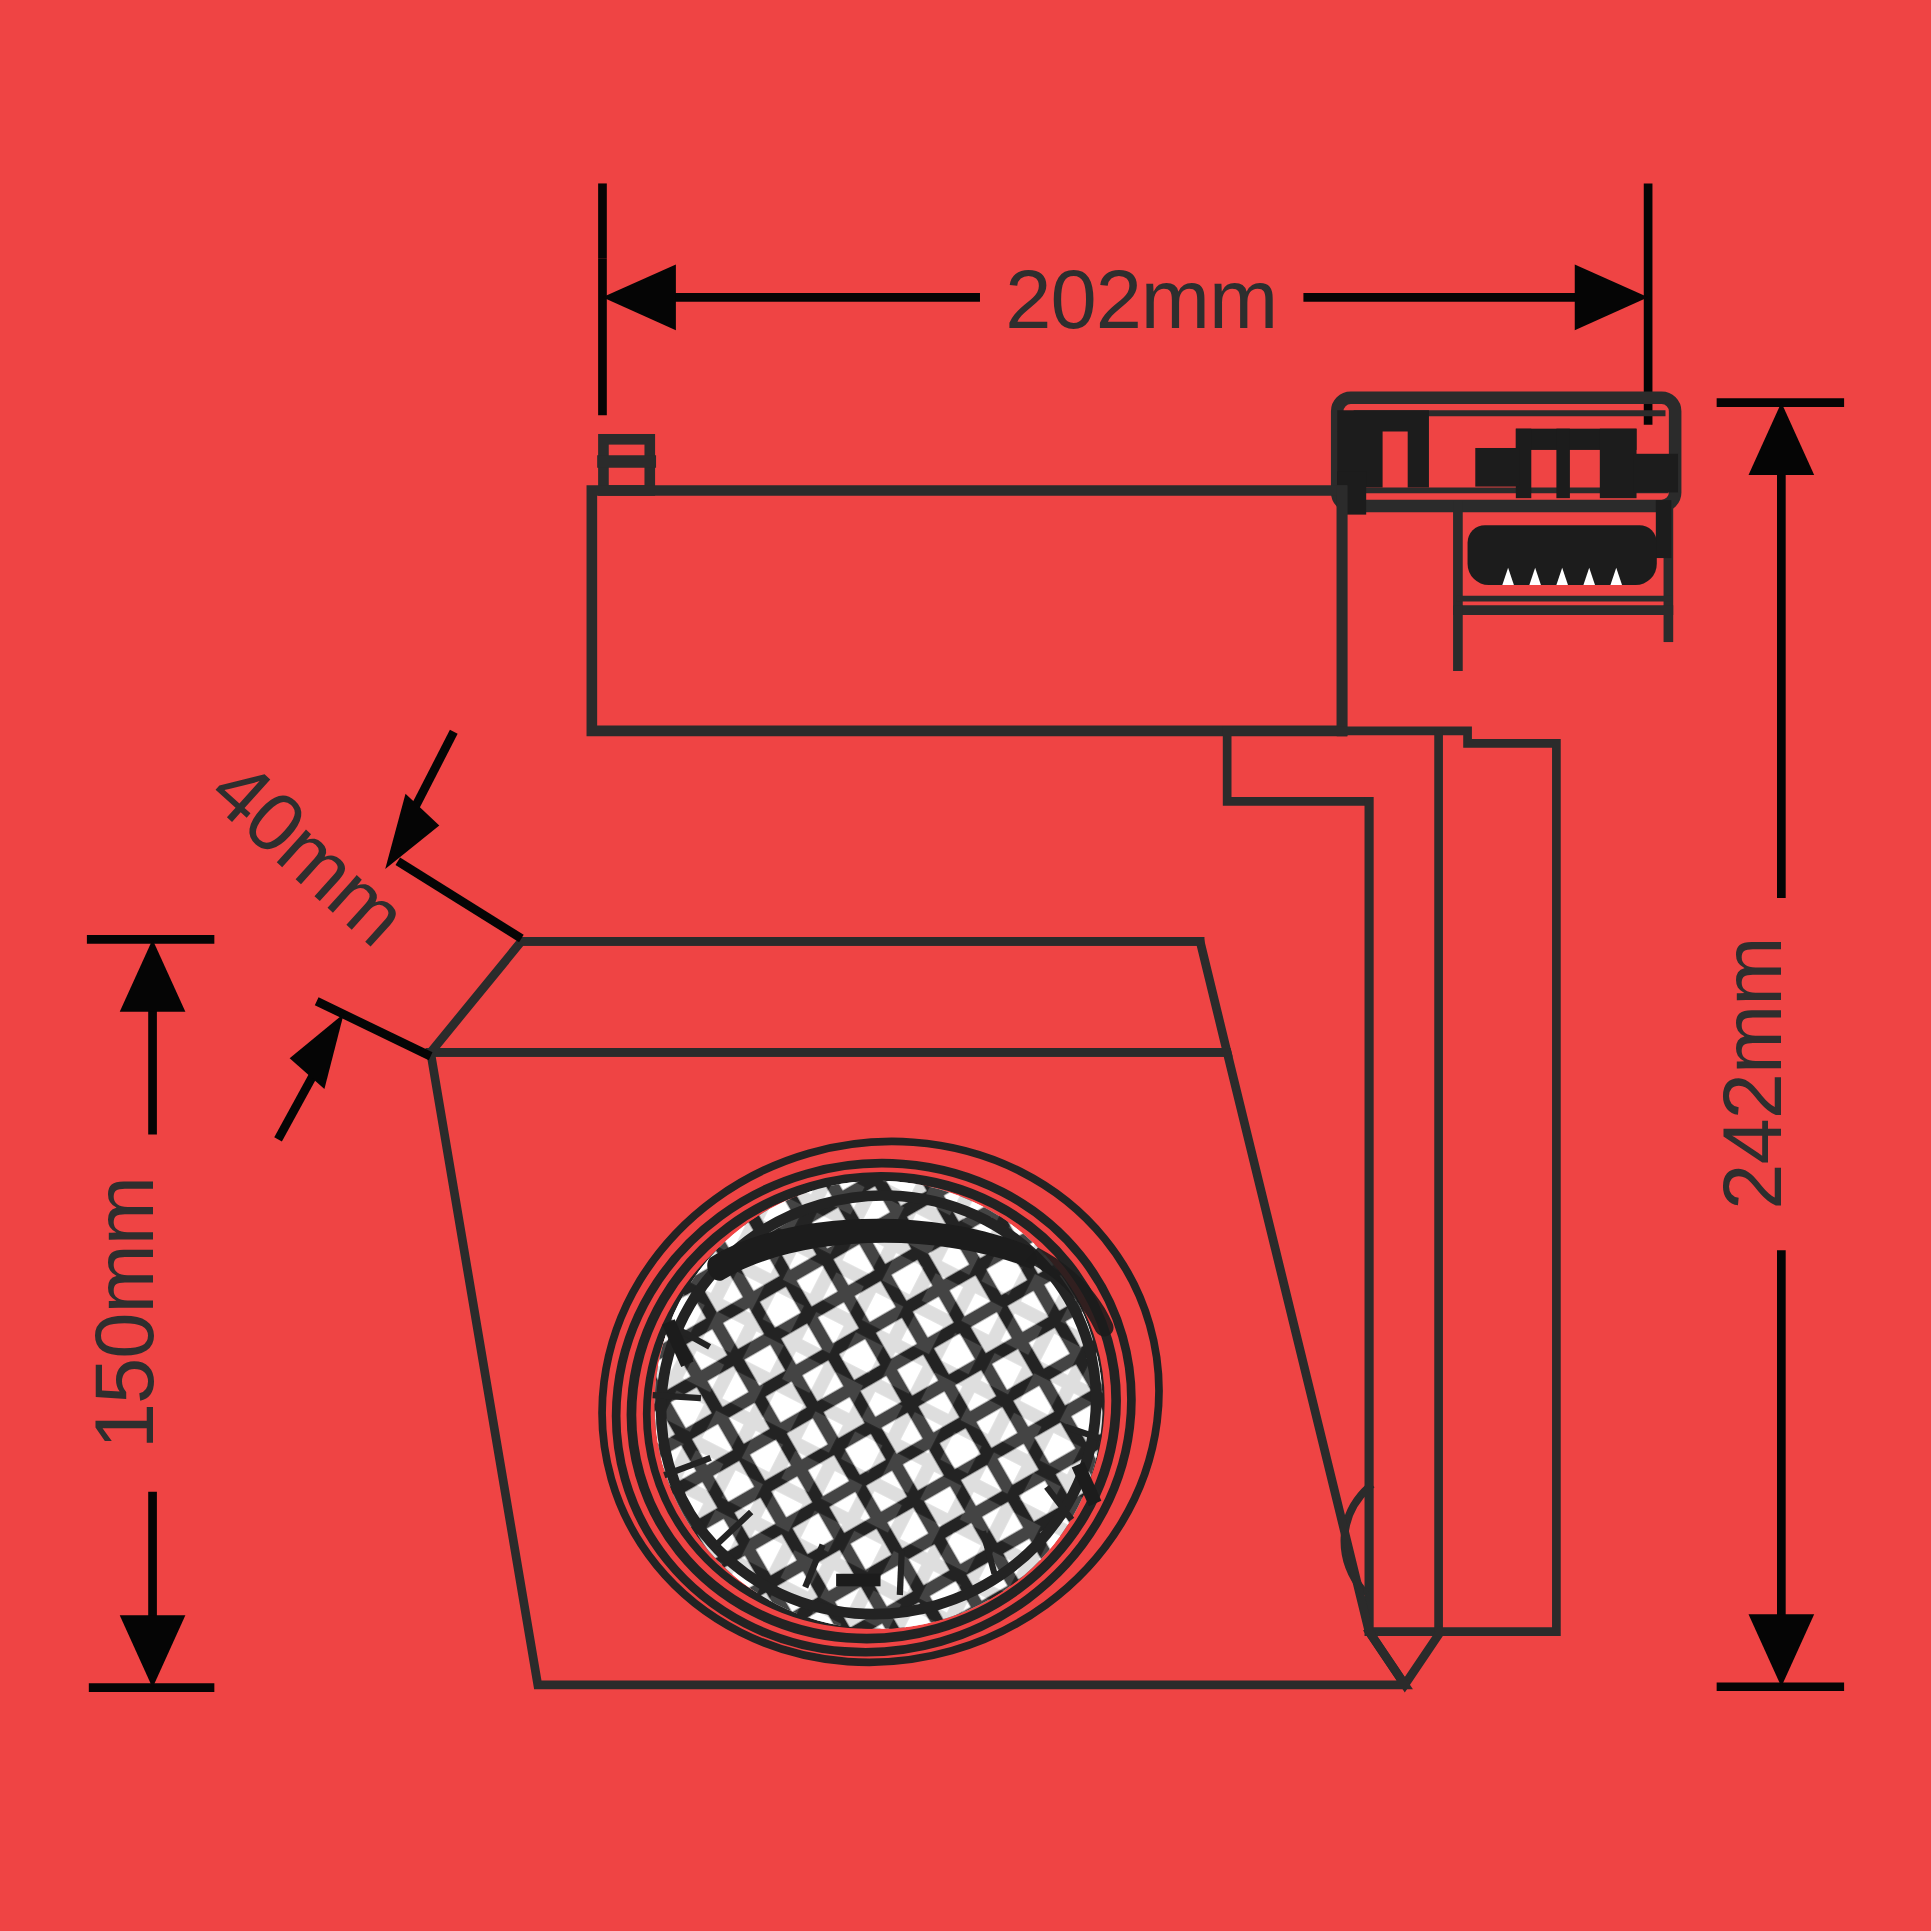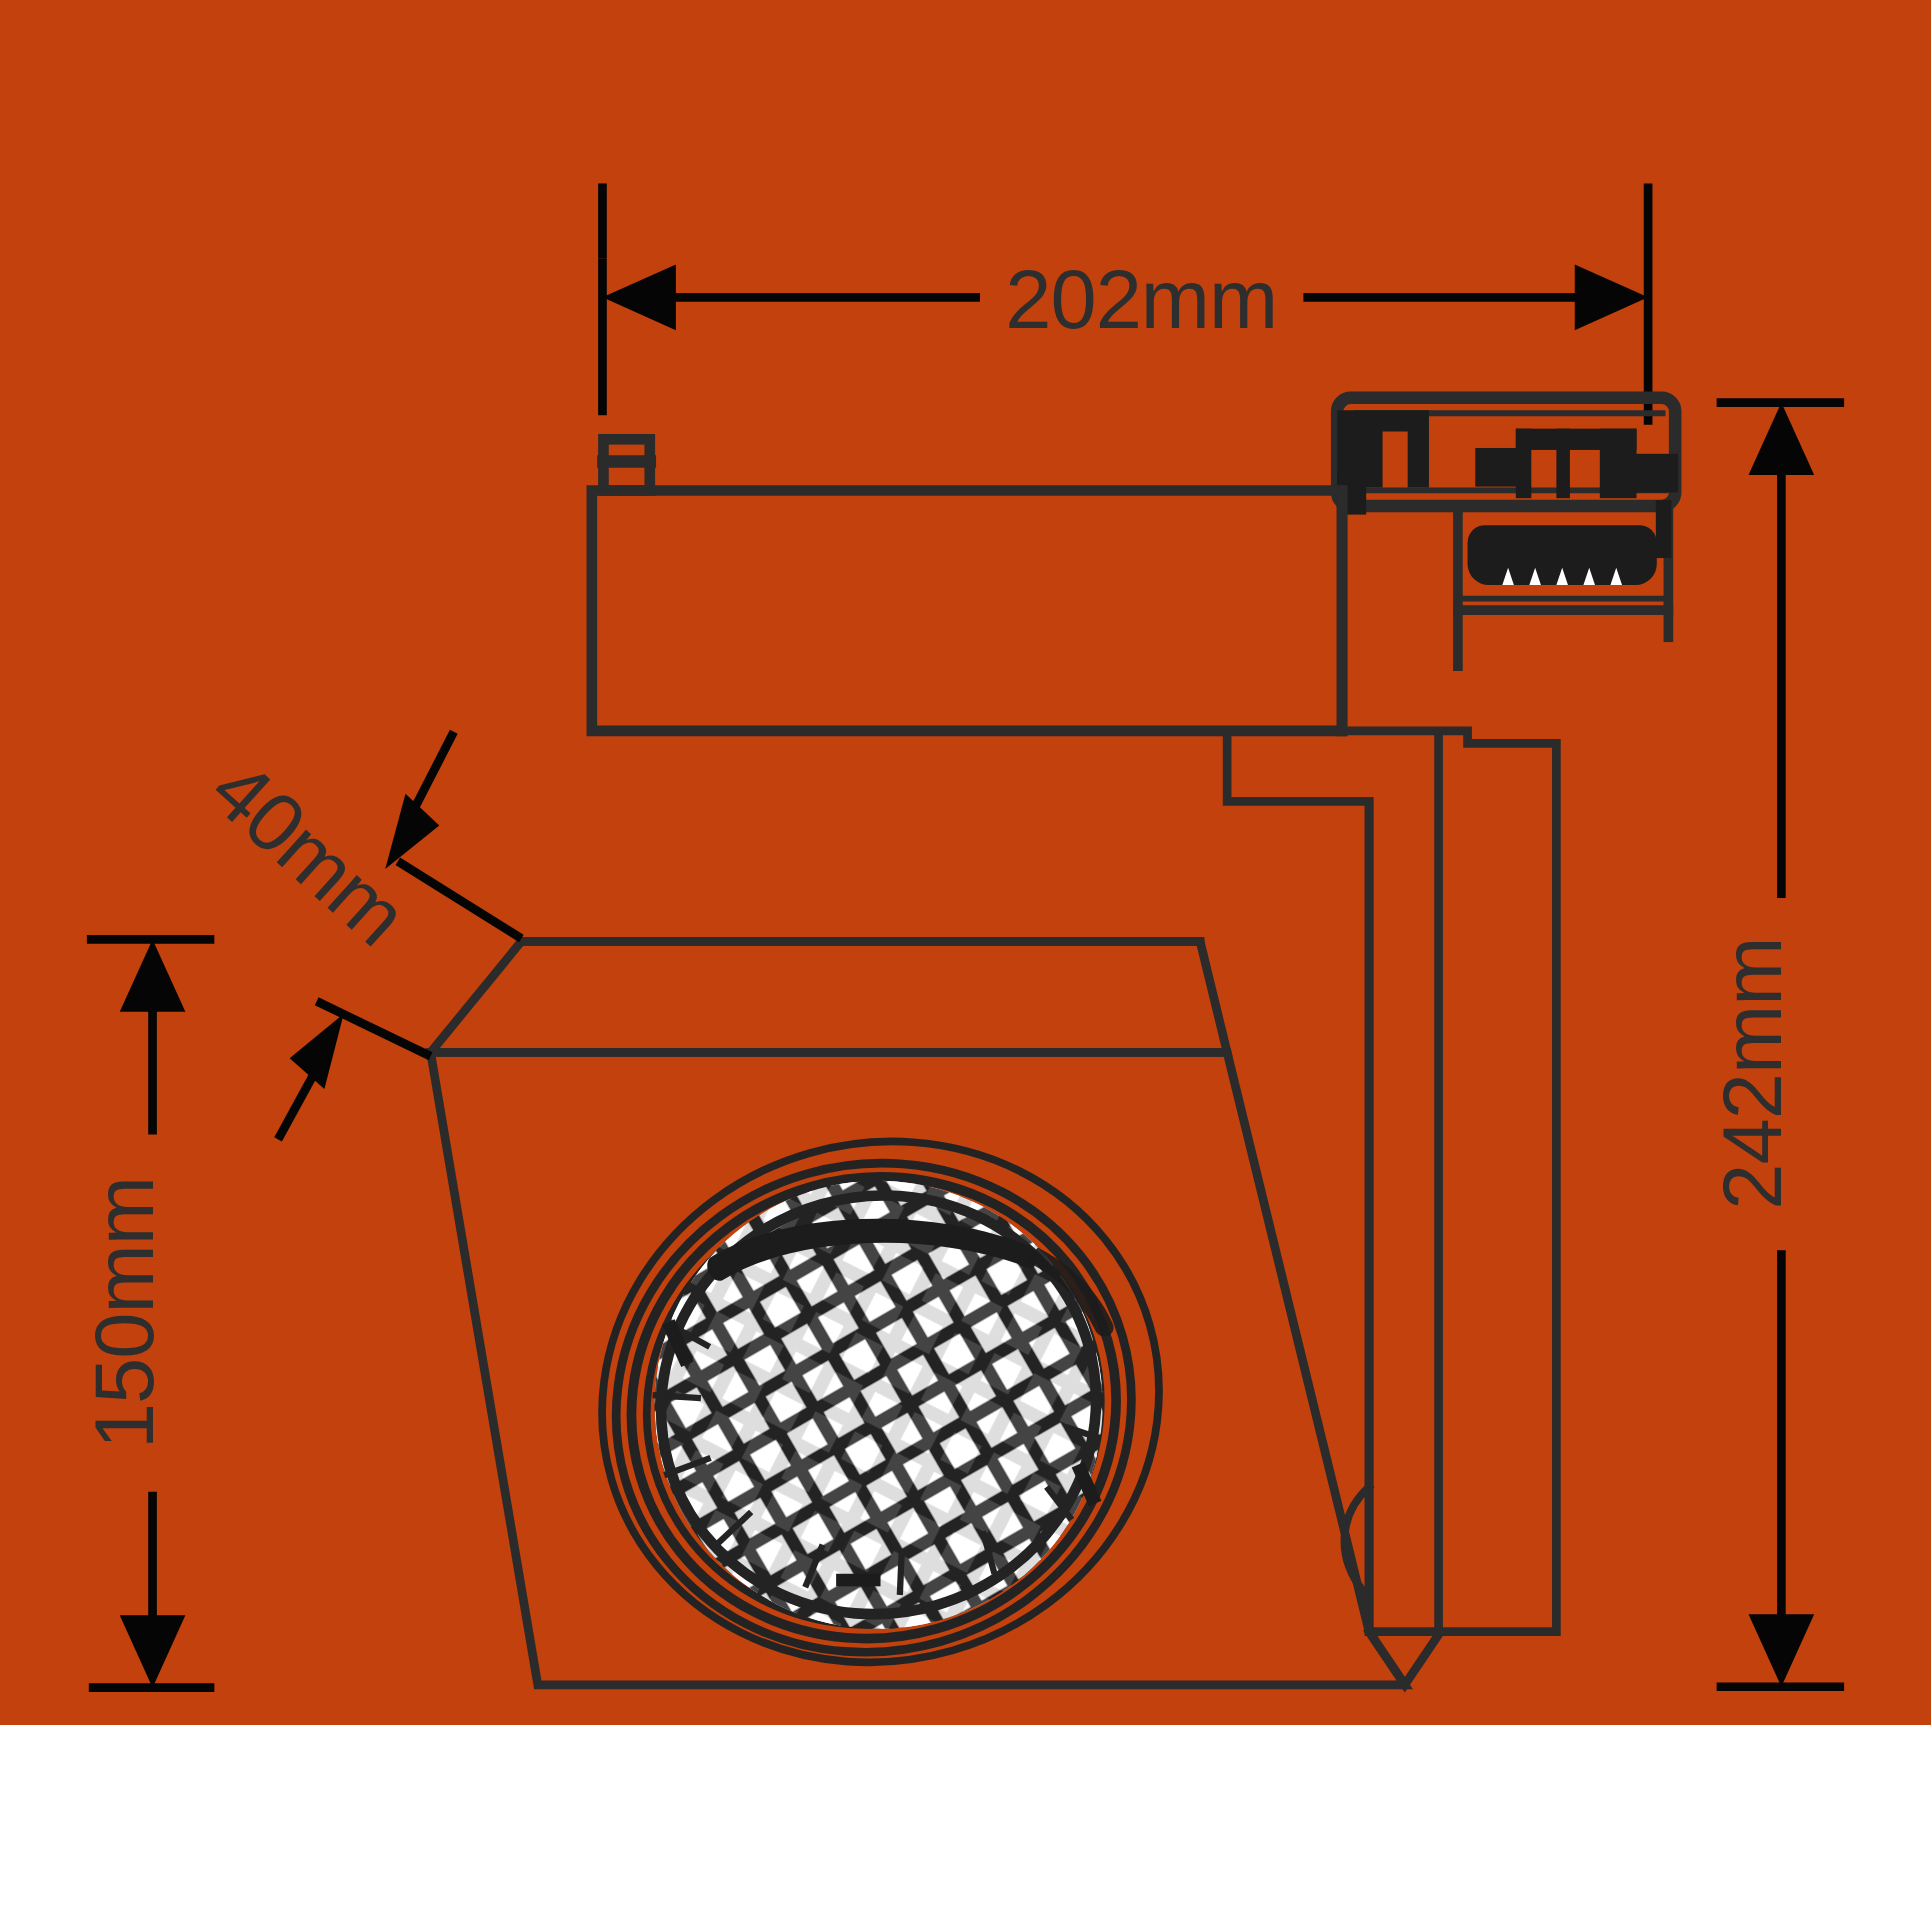--- a/index.html
+++ b/index.html
@@ -9,22 +9,22 @@
   }
   body {
     width: 1931px;
     height: 1931px;
     font-family: "Liberation Sans", sans-serif;
     overflow: hidden;
   }
   #stage {
     position: relative;
     width: 1931px;
-    height: 1725px;
-    background: #c2410c;
+    height: 1931px;
+    background: #ef4444;
   }
   svg#drawing {
     display: block;
     width: 1931px;
     height: 1931px;
   }
   .dim-text {
     font-family: "Liberation Sans", sans-serif;
     font-size: 86px;
     fill: #2e2e2e;

